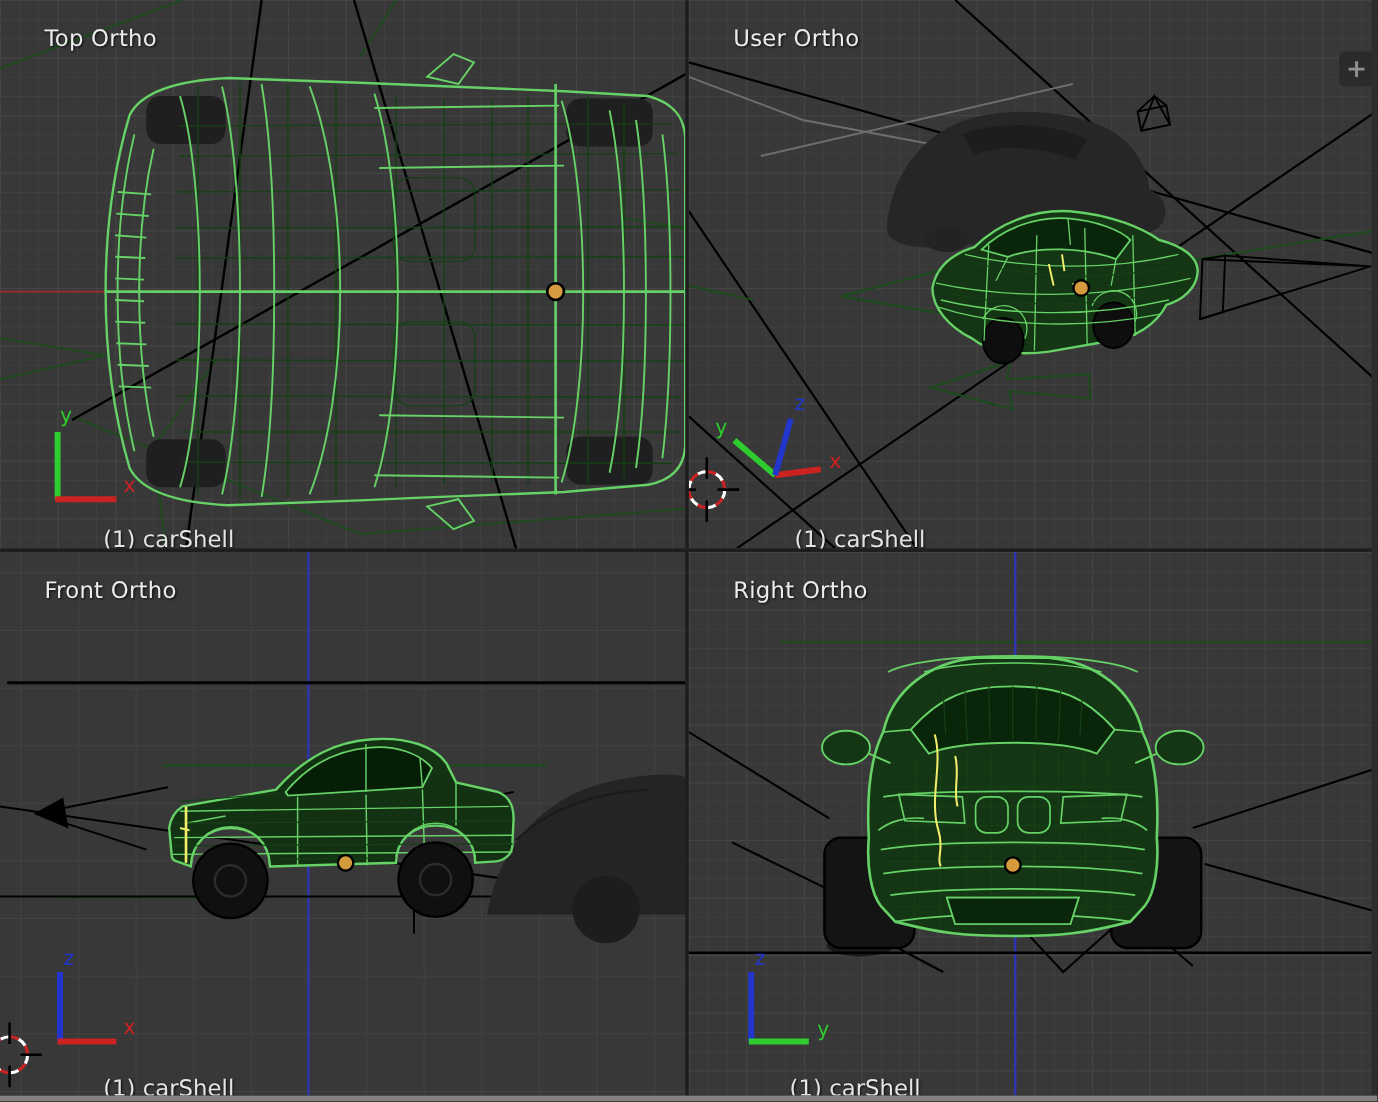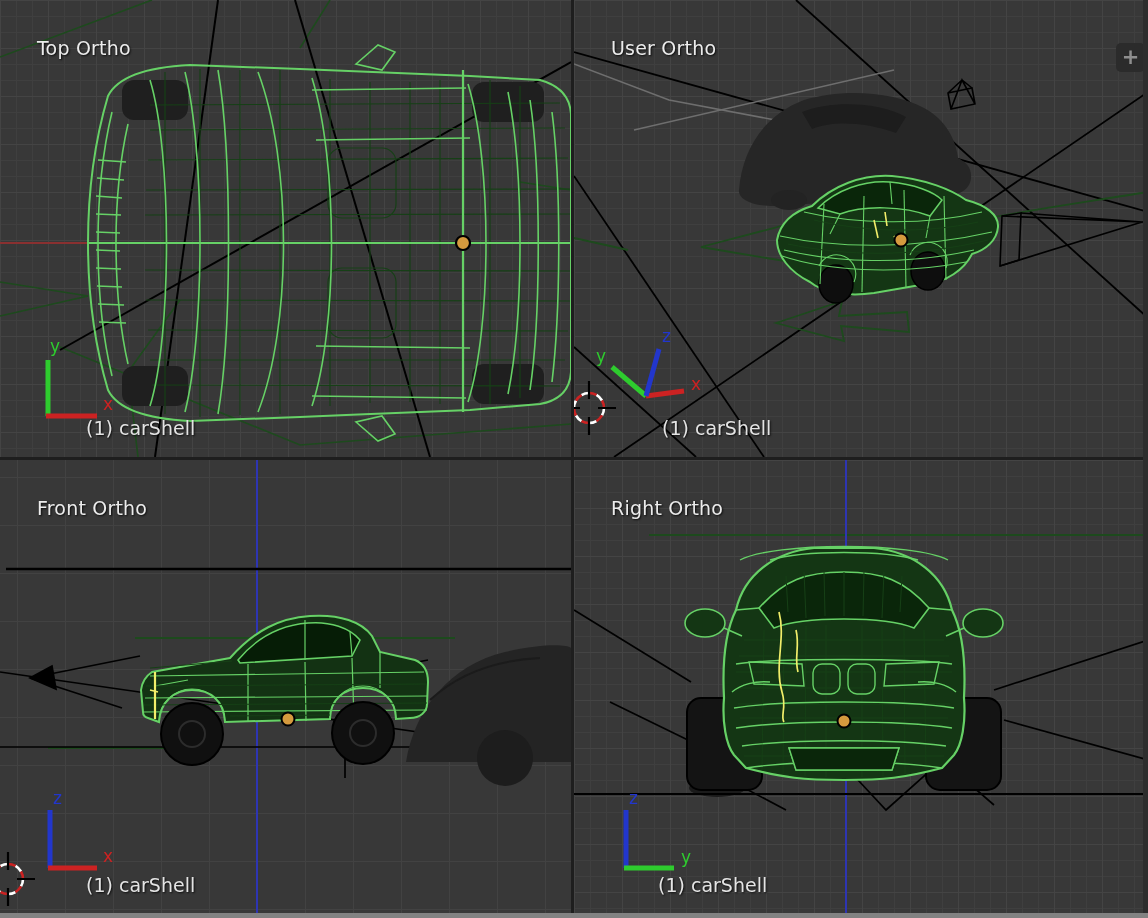--- a/index.html
+++ b/index.html
@@ -20,24 +20,24 @@
     background-size: 48px 48px, 48px 48px;
     background-position: 17px 17px; }
 
   #vp-tl { left:0;   top:0;   width:571px; height:457px; }
   #vp-tr { left:574px; top:0;   width:574px; height:457px; }
   #vp-bl { left:0;   top:460px; width:571px; height:453px; }
   #vp-br { left:574px; top:460px; width:574px; height:453px; }
 
   .scene { position:absolute; left:0; top:0; }
 
-  .vp-label { position:absolute; left:37px; top:37px; font-size:19px; color:#ececec;
+  .vp-label { position:absolute; left:37px; top:21px; font-size:19px; color:#ececec;
     text-shadow:1px 1px 2px rgba(0,0,0,.8); letter-spacing:.2px; }
   .obj-info { position:absolute; font-size:19px; color:#e4e4e4;
-    text-shadow:1px 1px 2px rgba(0,0,0,.8); }
+    text-shadow:1px 1px 2px rgba(0,0,0,.8);margin-top:22px; }
   #vp-tl .obj-info { left:86px;  top:417px; }
   #vp-tr .obj-info { left:88px;  top:417px; }
   #vp-bl .obj-info { left:86px;  top:414px; }
   #vp-br .obj-info { left:84px;  top:414px; }
 
   .add-btn { position:absolute; right:3px; top:43px; width:29px; height:29px;
     background:#2b2b2b; border-radius:5px; color:#8f8f8f; font-size:21px; font-weight:bold;
     display:flex; align-items:center; justify-content:center; line-height:1; cursor:pointer; }
 
   #bottom-edge { position:absolute; left:0; top:913px; width:1148px; height:5px; background:#828282; }

